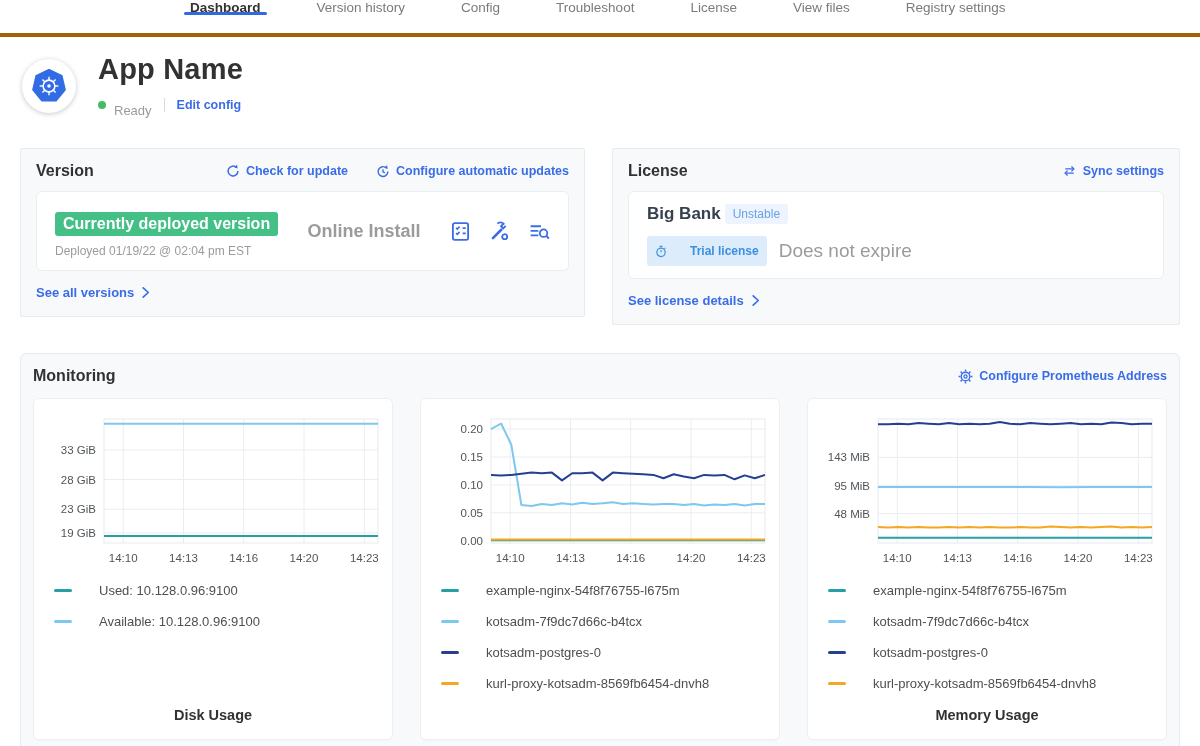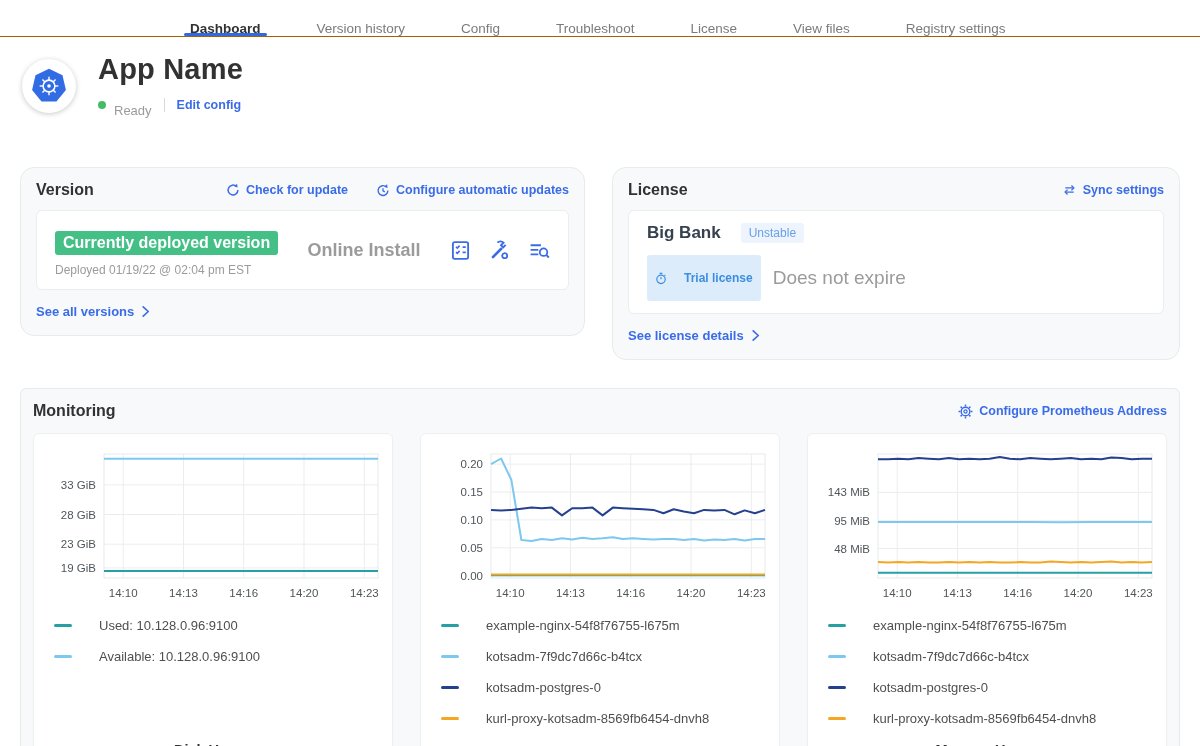--- a/index.html
+++ b/index.html
@@ -2,60 +2,60 @@
 <html style="--accent: #3b6ce8; --ready-green: #44bb66; --deployed-bg: #44c087;"><head>
 <meta charset="utf-8">
 <style>
   :root{
     --accent:#3b6ce8; --text:#323232; --muted:#9b9b9b; --panel-bg:#f7f9fa;
     --panel-border:#e6ebed; --card-border:#e9eeef;
   }
   *{box-sizing:border-box; margin:0; padding:0;}
   body{width:1200px;height:746px;background:#fff;font-family:"Liberation Sans",sans-serif;color:var(--text);overflow:hidden;}
   
-  .tabbar{height:37px;border-bottom:1px solid #a16207;display:flex;align-items:flex-end;padding-left:190px;gap:56px;background:#fff;}
+  .tabbar{height:37px;border-bottom:4px solid #a16207;display:flex;align-items:flex-start;padding-left:190px;gap:56px;background:#fff;}
   .tab{font-size:13.5px;color:#7b7b7b;display:flex;align-items:center;position:relative;cursor:pointer;white-space:nowrap;}
   .tab.active{color:#323232;font-weight:bold;}
   .tab.active::after{content:'';position:absolute;left:-6px;right:-6px;bottom:0;height:3px;background:#3268e0;border-radius:2px;}
   
   .app-header{display:flex;gap:22px;padding:16px 0 0 22px;align-items:center;}
   .app-icon{width:54px;height:54px;border-radius:50%;background:#fff;box-shadow:0 1px 5px rgba(50,60,70,.28);display:flex;align-items:center;justify-content:center;flex:none;}
   .app-title{font-size:29px;font-weight:bold;letter-spacing:.2px;}
   .status-row{display:flex;align-items:center;gap:8px;margin-top:5px;}
   .dot{width:8px;height:8px;border-radius:50%;background:var(--ready-green,#44bb66);}
   .status-text{font-size:13px;color:var(--muted);margin-top:12px;}
   .vdiv{width:1px;height:14px;background:#d7dadc;margin:0 4px;}
   .blue-link{color:var(--accent);font-size:12.5px;font-weight:bold;display:inline-flex;align-items:center;gap:6px;cursor:pointer;white-space:nowrap;}
   .blue-link svg{flex:none;}
   
   .cards-row{display:flex;gap:27px;padding:30px 20px 0;align-items:flex-start;}
-  .panel{background:var(--panel-bg);border:1px solid var(--panel-border);border-radius:14px;padding:13px 15px 15px;margin-top:19px;}
+  .panel{background:var(--panel-bg);border:1px solid var(--panel-border);border-radius:2px;padding:13px 15px 15px;}
   .version-panel{width:565px;flex:none;}
   .license-panel{flex:1;}
   .panel-head{display:flex;justify-content:space-between;align-items:center;}
   .panel-title{font-size:16px;font-weight:bold;}
   .panel-links{display:flex;gap:28px;align-items:center;}
   .white-card{background:#fff;border:1px solid var(--card-border);border-radius:6px;margin-top:11px;padding:12px 18px;}
   
   .vc-flex{display:flex;justify-content:space-between;align-items:center;gap:10px;}
   .ver-line{display:flex;align-items:baseline;gap:10px;}
   .ver-num{font-size:23px;font-weight:bold;}
   .ver-seq{font-size:12px;color:var(--muted);}
   .green-badge{display:inline-block;margin-top:8px;background:var(--deployed-bg,#44c087);color:#fff;font-size:16px;font-weight:bold;padding:3px 8px;border-radius:3px;}
   .deployed-at{margin-top:8px;font-size:12px;color:var(--muted);}
   .install-type{font-size:18px;font-weight:bold;color:#9b9b9b;}
   .vc-icons{display:flex;gap:18px;color:var(--accent);align-items:center;}
   .vc-icons .ic{cursor:pointer;display:flex;}
   .see-link{margin-top:14px;font-size:13px;}
   
-  .lic-line1{display:flex;align-items:flex-start;gap:20px;}
+  .lic-line1{display:flex;align-items:flex-start;gap:4px;}
   .lic-name{font-size:17px;font-weight:bold;color:#35414e;}
   .chip-light{background:#edf4fd;color:#69a1e8;font-size:12px;padding:3px 8px;border-radius:3px;}
   .lic-line2{display:flex;align-items:center;gap:12px;margin-top:12px;}
-  .chip-trial{background:#dcecfb;color:#3c8ee2;font-size:12px;font-weight:bold;padding:16px 8px;border-radius:3px;display:inline-flex;align-items:center;gap:17px;}
+  .chip-trial{background:#dcecfb;color:#3c8ee2;font-size:12px;font-weight:bold;padding:8px 8px;border-radius:3px;display:inline-flex;align-items:center;gap:23px;}
   .no-expire{font-size:19px;color:var(--muted);}
   
   .monitoring{margin:28px 20px 0;background:var(--panel-bg);border:1px solid var(--panel-border);border-radius:6px;padding:13px 12px 12px;}
   .charts{display:flex;justify-content:space-between;margin-top:13px;}
   .chart-card{background:#fff;border:1px solid #edf0f1;border-radius:6px;width:360px;height:342px;padding:12px 8px 10px;display:flex;flex-direction:column;box-shadow:0 1px 2px rgba(0,0,0,.02);}
   svg.chart{width:344px;height:158px;flex:none;}
   .legend{margin:14px 0 0 12px;}
   .legend-row{display:flex;align-items:center;gap:27px;margin-bottom:16px;}
   .swatch{width:18px;height:3px;border-radius:2px;flex:none;}
   .legend-label{font-size:13px;color:#4f4f4f;}

